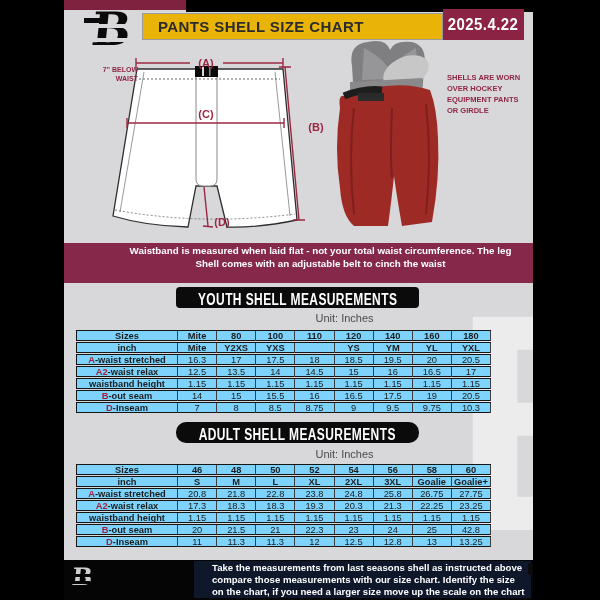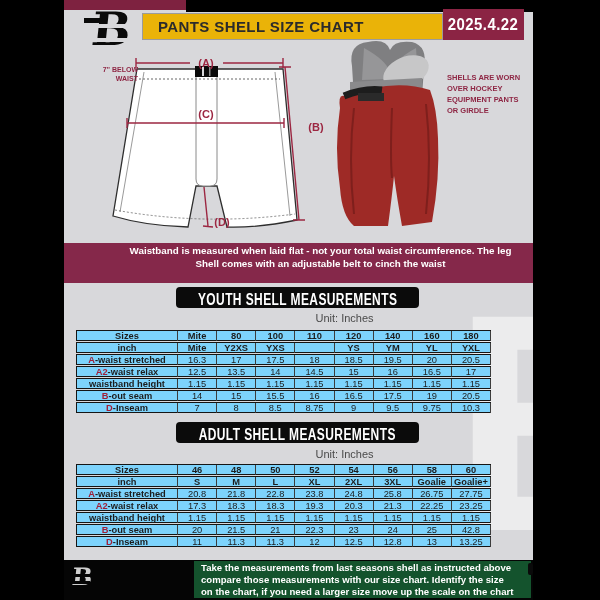--- a/index.html
+++ b/index.html
@@ -53,21 +53,21 @@
   .pfx { color:#a01f38; }
 
   
   .footer { position:absolute; left:0; top:560px; width:469px; height:40px; background:#050505; }
   .f-logo { position:absolute; left:8px; top:8px; width:120px; height:26px; }
   .f-logo .fb { position:absolute; left:0; top:-3px; font-family:"DejaVu Serif", serif; font-weight:bold; font-size:24px; color:#cfcfcf; transform:skewX(-6deg); line-height:1; }
   .f-logo .fslit { position:absolute; background:#050505; height:2.5px; left:0; }
   .f-logo .fslit.t1 { top:6px; width:20px; }
   .f-logo .fslit.t2 { top:13px; width:18px; }
   .f-logo .fname { position:absolute; left:26px; top:5px; color:#fff; font-size:10px; font-weight:bold; letter-spacing:4.5px; }
-  .f-note { position:absolute; left:130px; top:1px; width:337px; height:37px; background:#14532d; color:#fff; font-size:9.6px; font-weight:bold; line-height:12px; padding:1px 7px; }
+  .f-note { position:absolute; left:130px; top:1px; width:337px; height:37px; background:#0f172a; color:#fff; font-size:9.6px; font-weight:bold; line-height:12px; padding:1px 18px; }
   .f-pin { position:absolute; left:464px; top:3px; width:5px; height:12px; background:#0a0a0a; border-radius:2px; }
 
   .lines div { white-space:nowrap; }
   svg text { font-family:"Liberation Sans", sans-serif; }
   .mlabel { font-weight:bold; font-size:11px; fill:#9c2742; }
 </style>
 </head>
 <body>
 
 <div class="sheet">
@@ -223,21 +223,21 @@
         <div class="tcell tval">8</div>
         <div class="tcell tval">8.5</div>
         <div class="tcell tval">8.75</div>
         <div class="tcell tval">9</div>
         <div class="tcell tval">9.5</div>
         <div class="tcell tval">9.75</div>
         <div class="tcell tval">10.3</div>
       </div>
     </div>
 
-  <div class="sec-banner" style="top:422px;">
+  <div class="sec-banner" style="top:422px;border-radius:10px;">
     <span>ADULT SHELL MEASUREMENTS</span>
   </div>
   <div class="unit" style="top:448px;">Unit: Inches</div>
   <div class="mtable" style="top:464px;">
       <div class="trow thead">
         <div class="tcell tlabel">Sizes</div>
         <div class="tcell tval">46</div>
         <div class="tcell tval">48</div>
         <div class="tcell tval">50</div>
         <div class="tcell tval">52</div>

